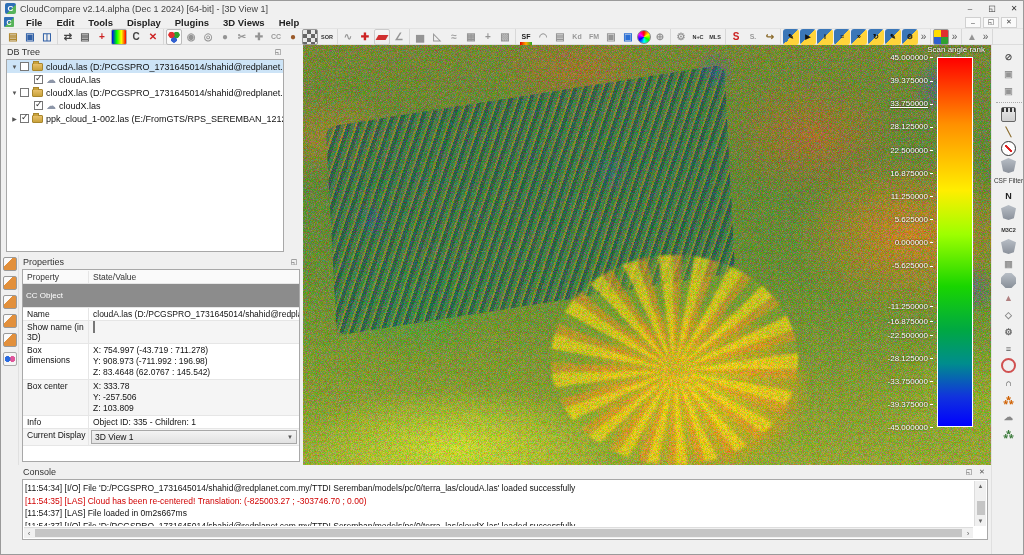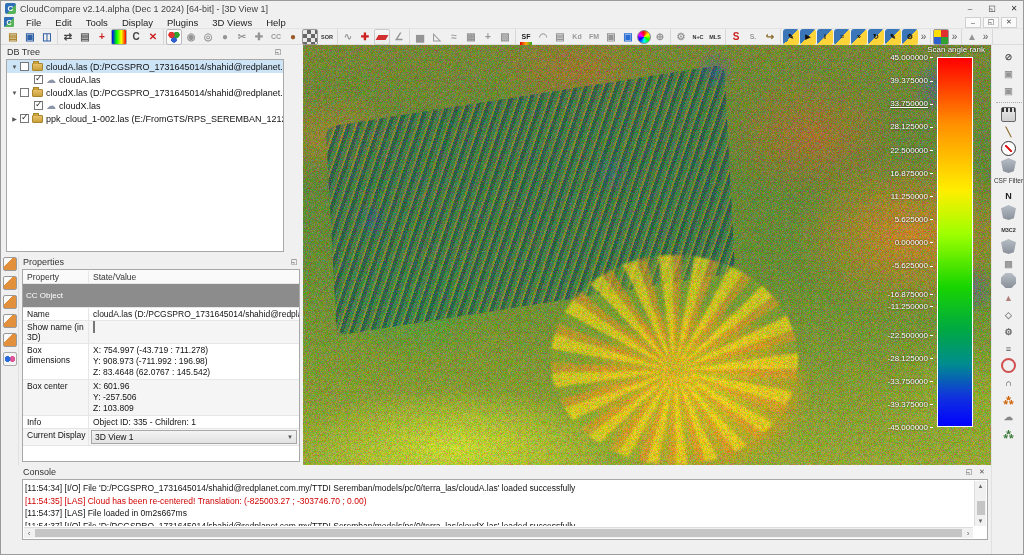--- a/index.html
+++ b/index.html
@@ -134,21 +134,21 @@
     <span class="title-text">CloudCompare v2.14.alpha (Dec 1 2024) [64-bit] - [3D View 1]</span>
     <span class="win-controls">
       <span class="wc">–</span>
       <span class="wc">◱</span>
       <span class="wc">✕</span>
     </span>
   </div>
 
   <div class="menubar">
     <span class="mdi-ico">C</span>
-    <span id="menuItems" style="display:flex;">
+    <span id="menuItems" style="display:flex;font-weight:bold;">
         <span class="menu-item">File</span>
         <span class="menu-item">Edit</span>
         <span class="menu-item">Tools</span>
         <span class="menu-item">Display</span>
         <span class="menu-item">Plugins</span>
         <span class="menu-item">3D Views</span>
         <span class="menu-item">Help</span>
       </span>
     <span class="mdi-controls">
       <span class="mwc">–</span>
@@ -326,21 +326,21 @@
             <div class="pcell-l">Box dimensions</div>
             <div class="pcell-v">
               <div class="pline">X: 754.997 (-43.719 : 711.278)</div>
               <div class="pline">Y: 908.973 (-711.992 : 196.98)</div>
               <div class="pline">Z: 83.4648 (62.0767 : 145.542)</div>
             </div>
           </div>
           <div class="prow alt">
             <div class="pcell-l">Box center</div>
             <div class="pcell-v">
-              <div class="pline">X: 601.96</div>
+              <div class="pline">X: 333.78</div>
               <div class="pline">Y: -257.506</div>
               <div class="pline">Z: 103.809</div>
             </div>
           </div>
           <div class="prow">
             <div class="pcell-l">Info</div>
             <div class="pcell-v">Object ID: 335 - Children: 1</div>
           </div>
           <div class="prow alt">
             <div class="pcell-l">Current Display</div>
@@ -374,21 +374,21 @@
         <div class="s-label" style="top: 31.125px;"><span>39.375000</span><span class="s-tick"></span></div>
         <div class="s-label" style="top: 54.25px; text-decoration: underline;"><span>33.750000</span><span class="s-tick"></span></div>
         <div class="s-label" style="top: 77.375px;"><span>28.125000</span><span class="s-tick"></span></div>
         <div class="s-label" style="top: 100.5px;"><span>22.500000</span><span class="s-tick"></span></div>
         <div class="s-label" style="top: 123.625px;"><span>16.875000</span><span class="s-tick"></span></div>
         <div class="s-label" style="top: 146.75px;"><span>11.250000</span><span class="s-tick"></span></div>
         <div class="s-label" style="top: 169.875px;"><span>5.625000</span><span class="s-tick"></span></div>
         <div class="s-label" style="top: 193px;"><span>0.000000</span><span class="s-tick"></span></div>
         <div class="s-label" style="top: 216.125px;"><span>-5.625000</span><span class="s-tick"></span></div>
         <div class="s-label" style="top: 257px;"><span>-11.250000</span><span class="s-tick"></span></div>
-        <div class="s-label" style="top: 245px; text-align: right;"><span>-16.875000</span><span class="s-tick"></span></div>
+        <div class="s-label" style="top: 272px; text-align: right;"><span>-16.875000</span><span class="s-tick"></span></div>
         <div class="s-label" style="top: 285.5px;"><span>-22.500000</span><span class="s-tick"></span></div>
         <div class="s-label" style="top: 308.625px;"><span>-28.125000</span><span class="s-tick"></span></div>
         <div class="s-label" style="top: 331.75px;"><span>-33.750000</span><span class="s-tick"></span></div>
         <div class="s-label" style="top: 354.875px;"><span>-39.375000</span><span class="s-tick"></span></div>
         <div class="s-label" style="top: 378px;"><span>-45.000000</span><span class="s-tick"></span></div>
       </div>
   </div>
 
   <div class="rightbar" id="rightBar">
       <div class="ic" style="color: rgb(85, 85, 85);">⊘</div>

